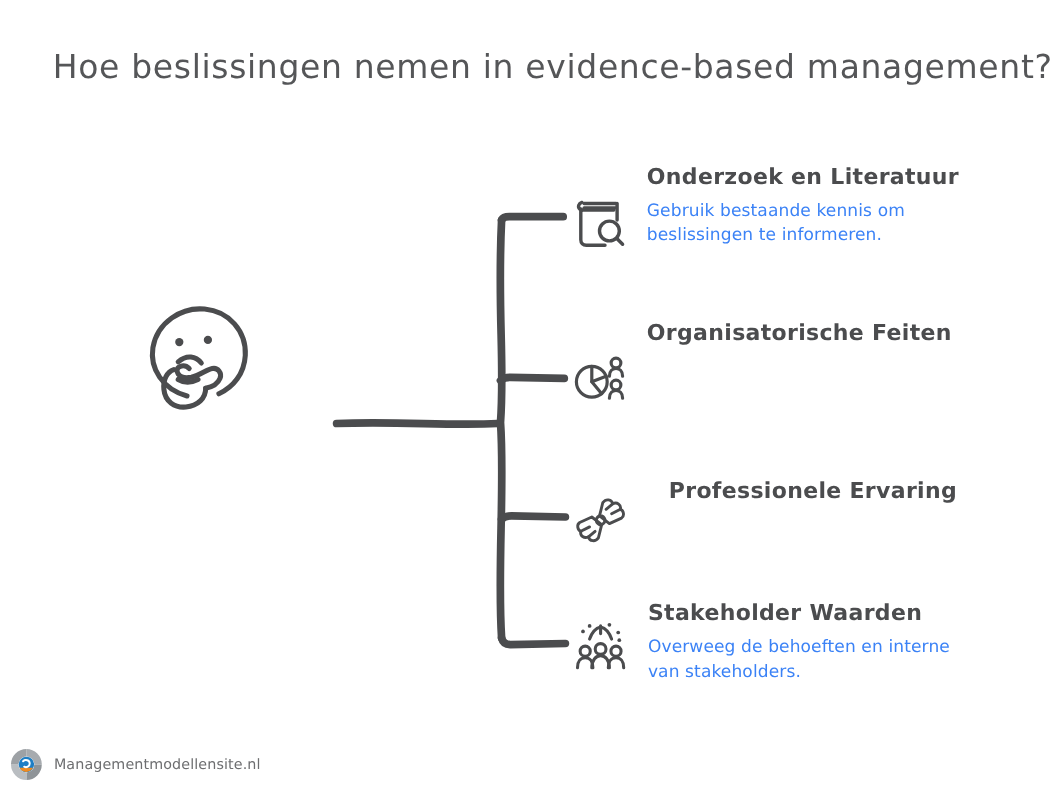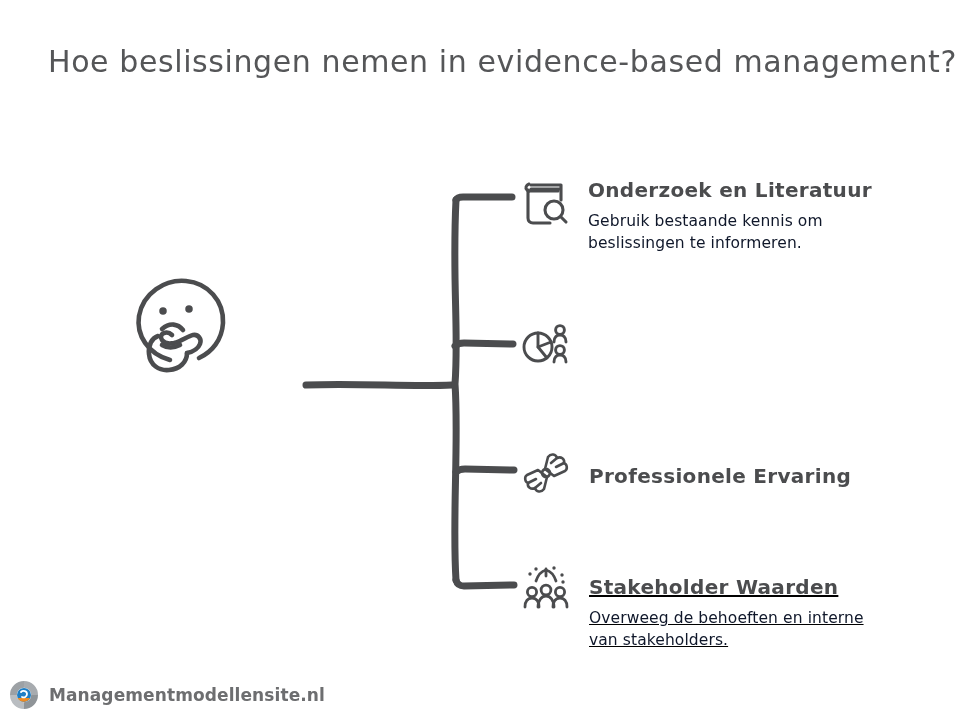--- a/index.html
+++ b/index.html
@@ -72,56 +72,55 @@
     top: 0;
     width: 300px;
   }
   .branch-title {
     font-family: "DejaVu Sans", sans-serif;
     font-size: 20px;
     font-weight: bold;
     line-height: 29px;
     letter-spacing: 0.3px;
     color: #4b4c4e;
-    margin-top: 30px;
   }
   .branch-desc {
     margin-top: 5px;
     font-family: "DejaVu Sans", sans-serif;
     font-size: 15.5px;
     font-weight: 400;
     line-height: 22px;
     letter-spacing: 0.1px;
-    color: #0f172a;
+    color: #3b82f6;
   }
 
   
   #branch-0 { left: 520px; top: 178px; }
   #branch-0 .branch-text { top: -32px; }
   #branch-1 { left: 520px; top: 320px; }
   #branch-1 .branch-text { top: -32px; }
   #branch-2 { left: 521px; top: 448px; }
-  #branch-2 .branch-text { top: -16px; }
+  #branch-2 .branch-text { top: -16px; text-align: center; }
   #branch-3 { left: 521px; top: 563px; }
-  #branch-3 .branch-text { top: -20px; text-decoration: underline; }
+  #branch-3 .branch-text { top: -20px; }
 
   
   #footer {
     position: absolute;
     left: 8px;
     top: 679px;
     display: flex;
     align-items: center;
     gap: 9px;
   }
   #footer-logo { width: 32px; height: 32px; display:block; }
   #footer-label {
     font-family: "DejaVu Sans", sans-serif;
-    font-size: 17px;
-    font-weight: bold;
+    font-size: 13px;
+    font-weight: normal;
     color: #6d6e70;
     letter-spacing: 0.1px;
     white-space: nowrap;
   }
 </style>
 </head>
 <body>
 
 <div id="canvas">
 
@@ -190,20 +189,21 @@
         <circle cx="18" cy="27" r="14"></circle>
         <path d="M18 13 L 18 27 L 31 22"></path>
         <path d="M18 27 L 27 38"></path>
         <circle cx="40" cy="10" r="4.4"></circle>
         <path d="M34 22 C 34 17, 37 15, 40 15 C 43 15, 46 17, 46 22"></path>
         <circle cx="40" cy="30" r="4.4"></circle>
         <path d="M34 42 C 34 37, 37 35, 40 35 C 43 35, 46 37, 46 42"></path>
       </g>
     </svg>
     <div class="branch-text">
+      <div class="branch-title">Organisatorische Feiten</div>
     </div>
   </div>
 
   <div class="branch" id="branch-2">
     <svg class="branch-icon" viewBox="0 0 50 50" xmlns="http://www.w3.org/2000/svg">
       <g fill="none" stroke="#4b4c4e" stroke-width="2.6" stroke-linecap="round" stroke-linejoin="round">
 
         <path d="M27 9 C 30 5, 35 6, 36 10 C 40 8, 44 11, 43 15
                  C 46 16, 47 21, 44 23 L 33 28 L 24 21 Z"></path>
         <path d="M36 10 L 30 15"></path>

